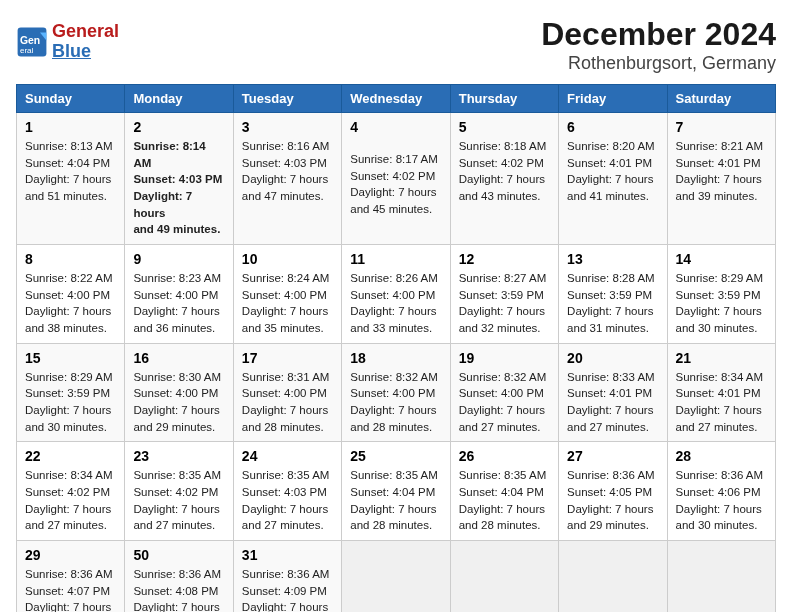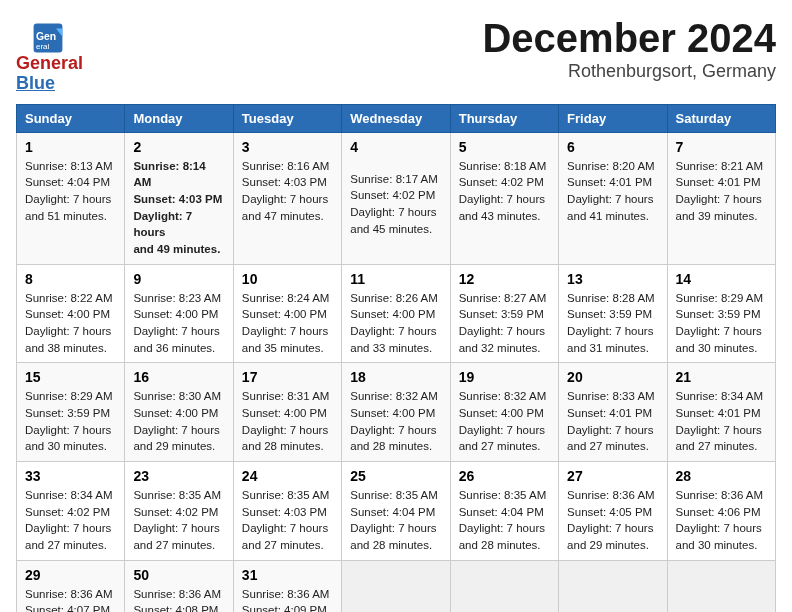--- a/index.html
+++ b/index.html
@@ -13,41 +13,40 @@
     .header-section {
       display: flex;
       justify-content: space-between;
       align-items: flex-start;
       margin-bottom: 10px;
     }
     .logo {
       display: flex;
       align-items: center;
       margin-top: 6px;
-      flex-direction: column;
     }
     .logo-text {
       font-size: 18px;
       font-weight: bold;
       color: #1a1a1a;
       line-height: 1.1;
     }
     .logo-text span {
       color: #b91c1c;
     }
     .logo-icon {
       width: 32px;
       height: 32px;
       margin-right: 4px;
     }
     .title-block {
       text-align: right;
     }
     .main-title {
-      font-size: 40px;
+      font-size: 32px;
       font-weight: bold;
       color: #1a1a1a;
     }
     .subtitle {
       font-size: 18px;
       color: #444;
     }
     table {
       width: 100%;
       border-collapse: collapse;
@@ -272,21 +271,21 @@
         <td>
           <span class="day-num">21</span>
           <div class="day-detail" style="white-space: pre-line;">Sunrise: 8:34 AM
 Sunset: 4:01 PM
 Daylight: 7 hours
 and 27 minutes.</div>
         </td>
       </tr>
       <tr>
         <td>
-          <span class="day-num">33</span>
+          <span class="day-num">22</span>
           <div class="day-detail" style="white-space: pre-line;">Sunrise: 8:34 AM
 Sunset: 4:02 PM
 Daylight: 7 hours
 and 27 minutes.</div>
         </td>
         <td>
           <span class="day-num">23</span>
           <div class="day-detail" style="white-space: pre-line;">Sunrise: 8:35 AM
 Sunset: 4:02 PM
 Daylight: 7 hours

